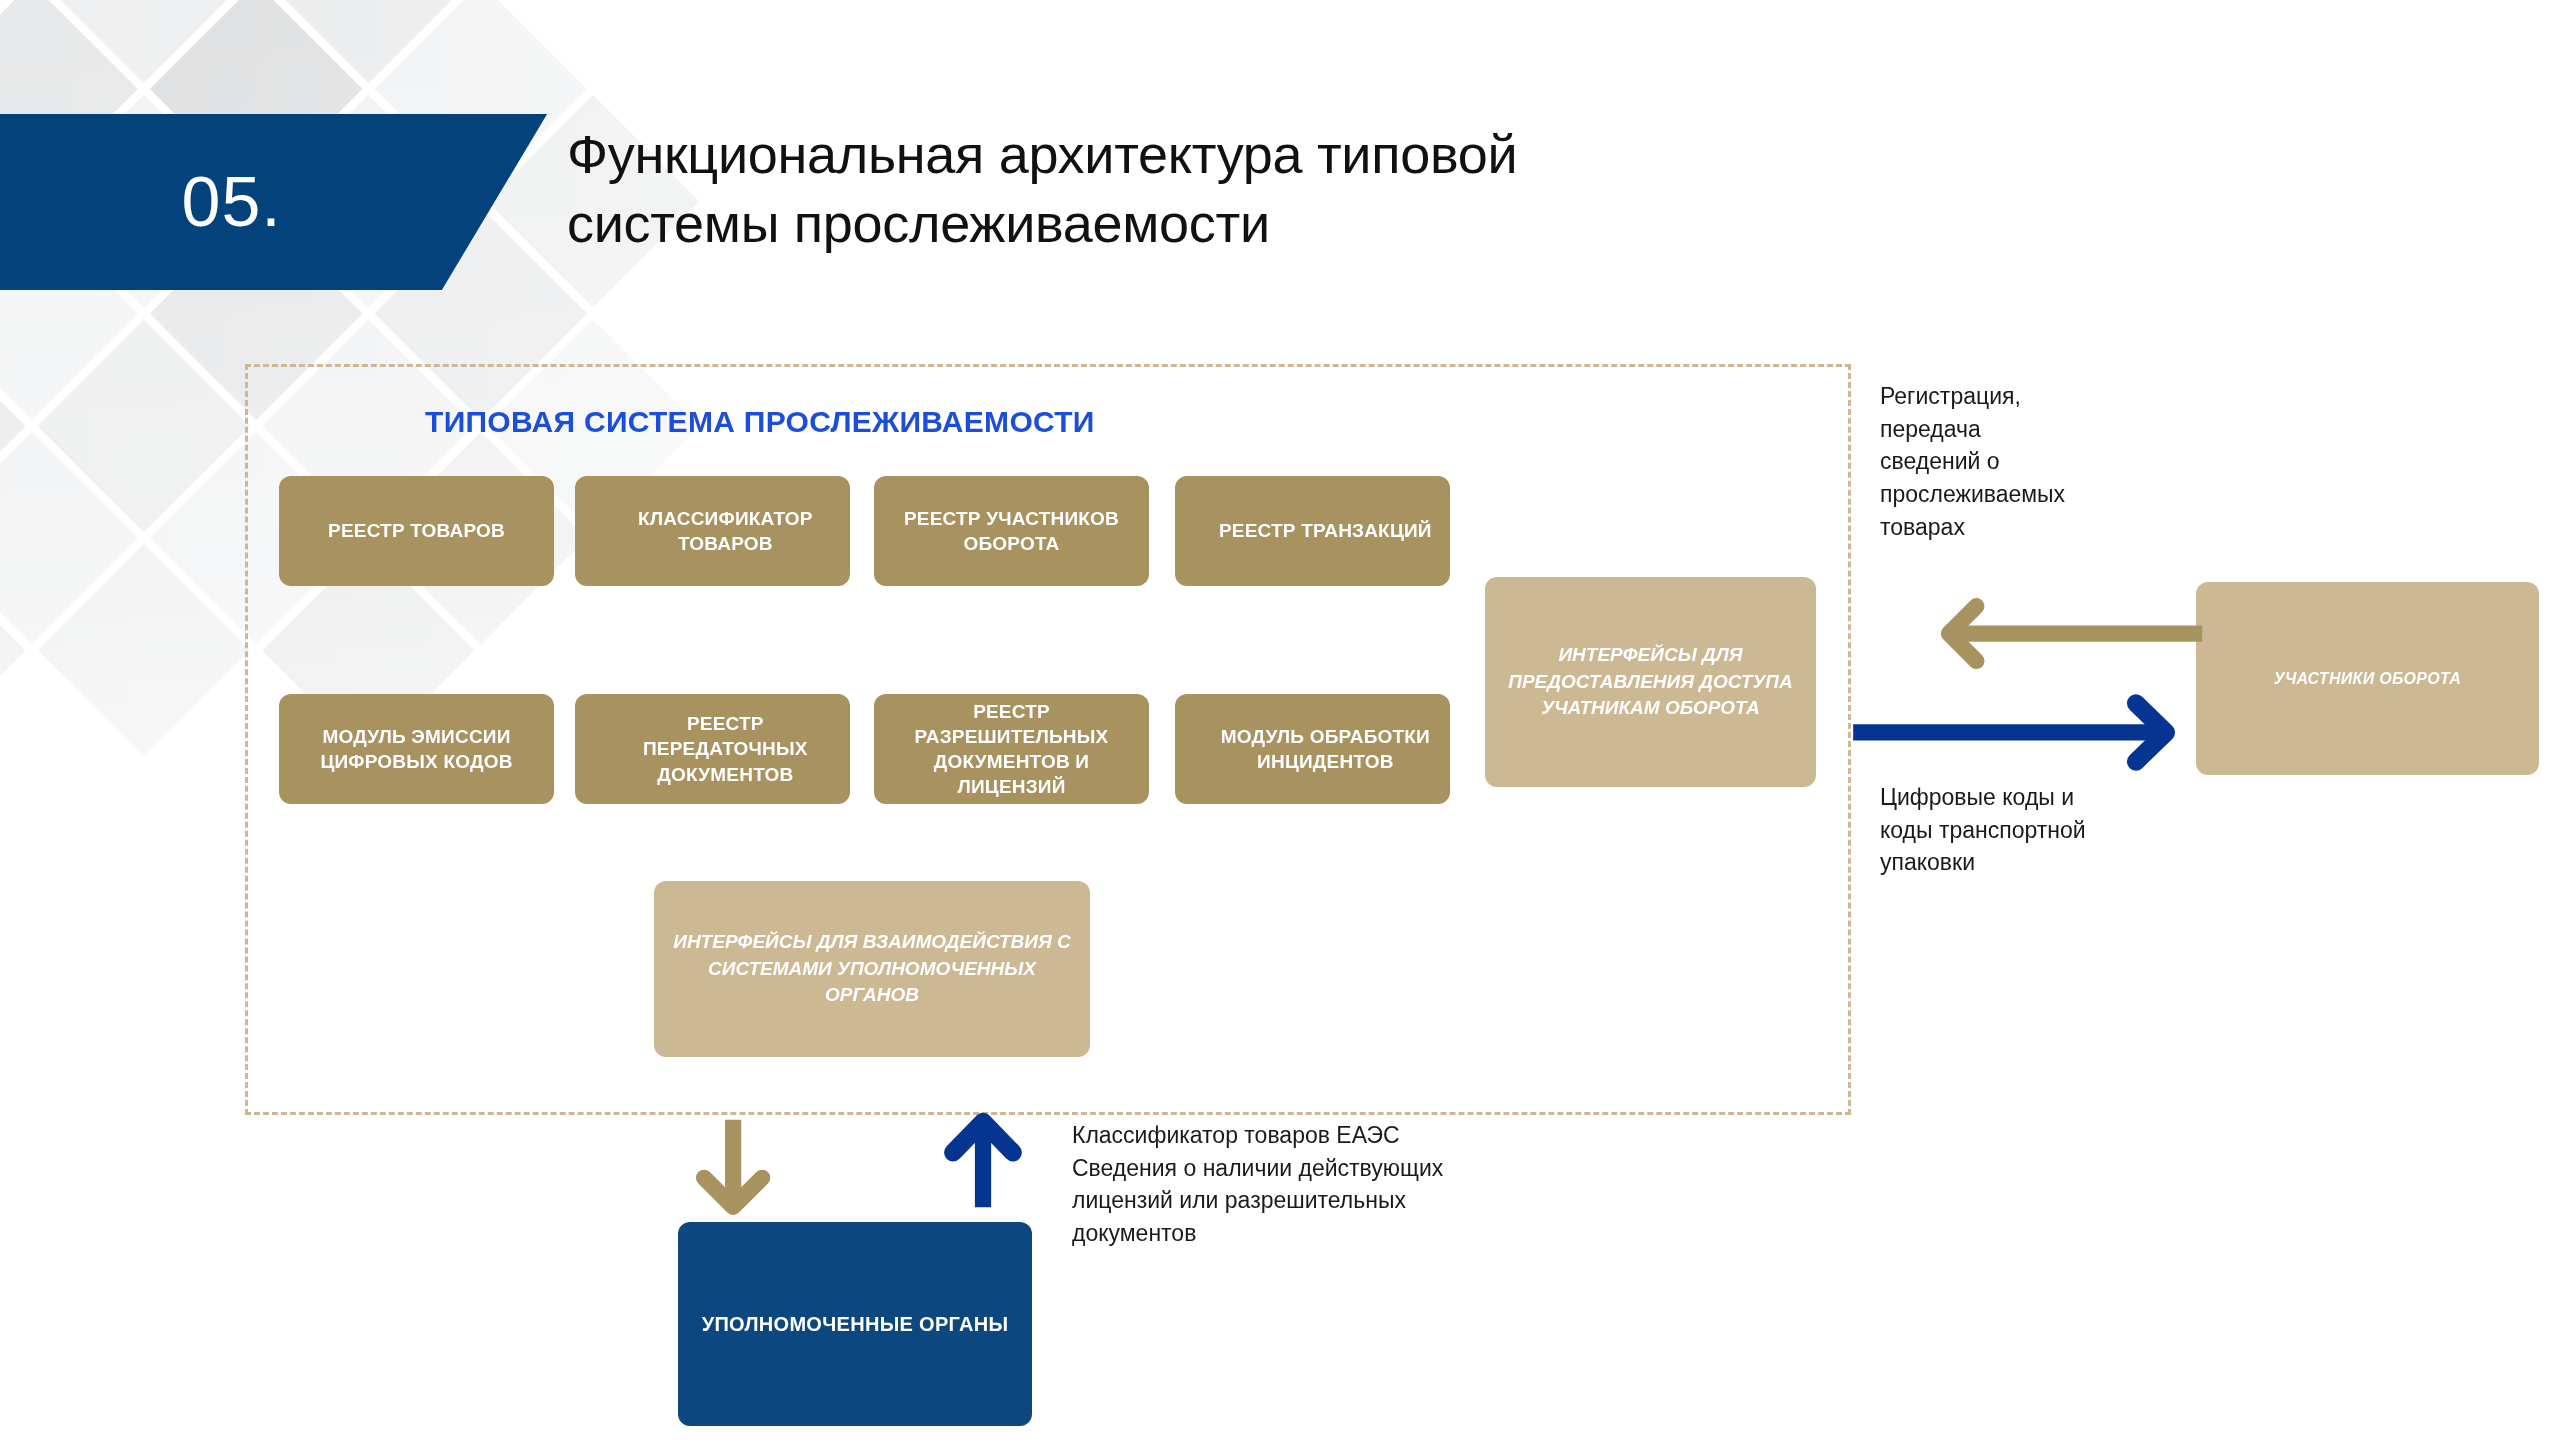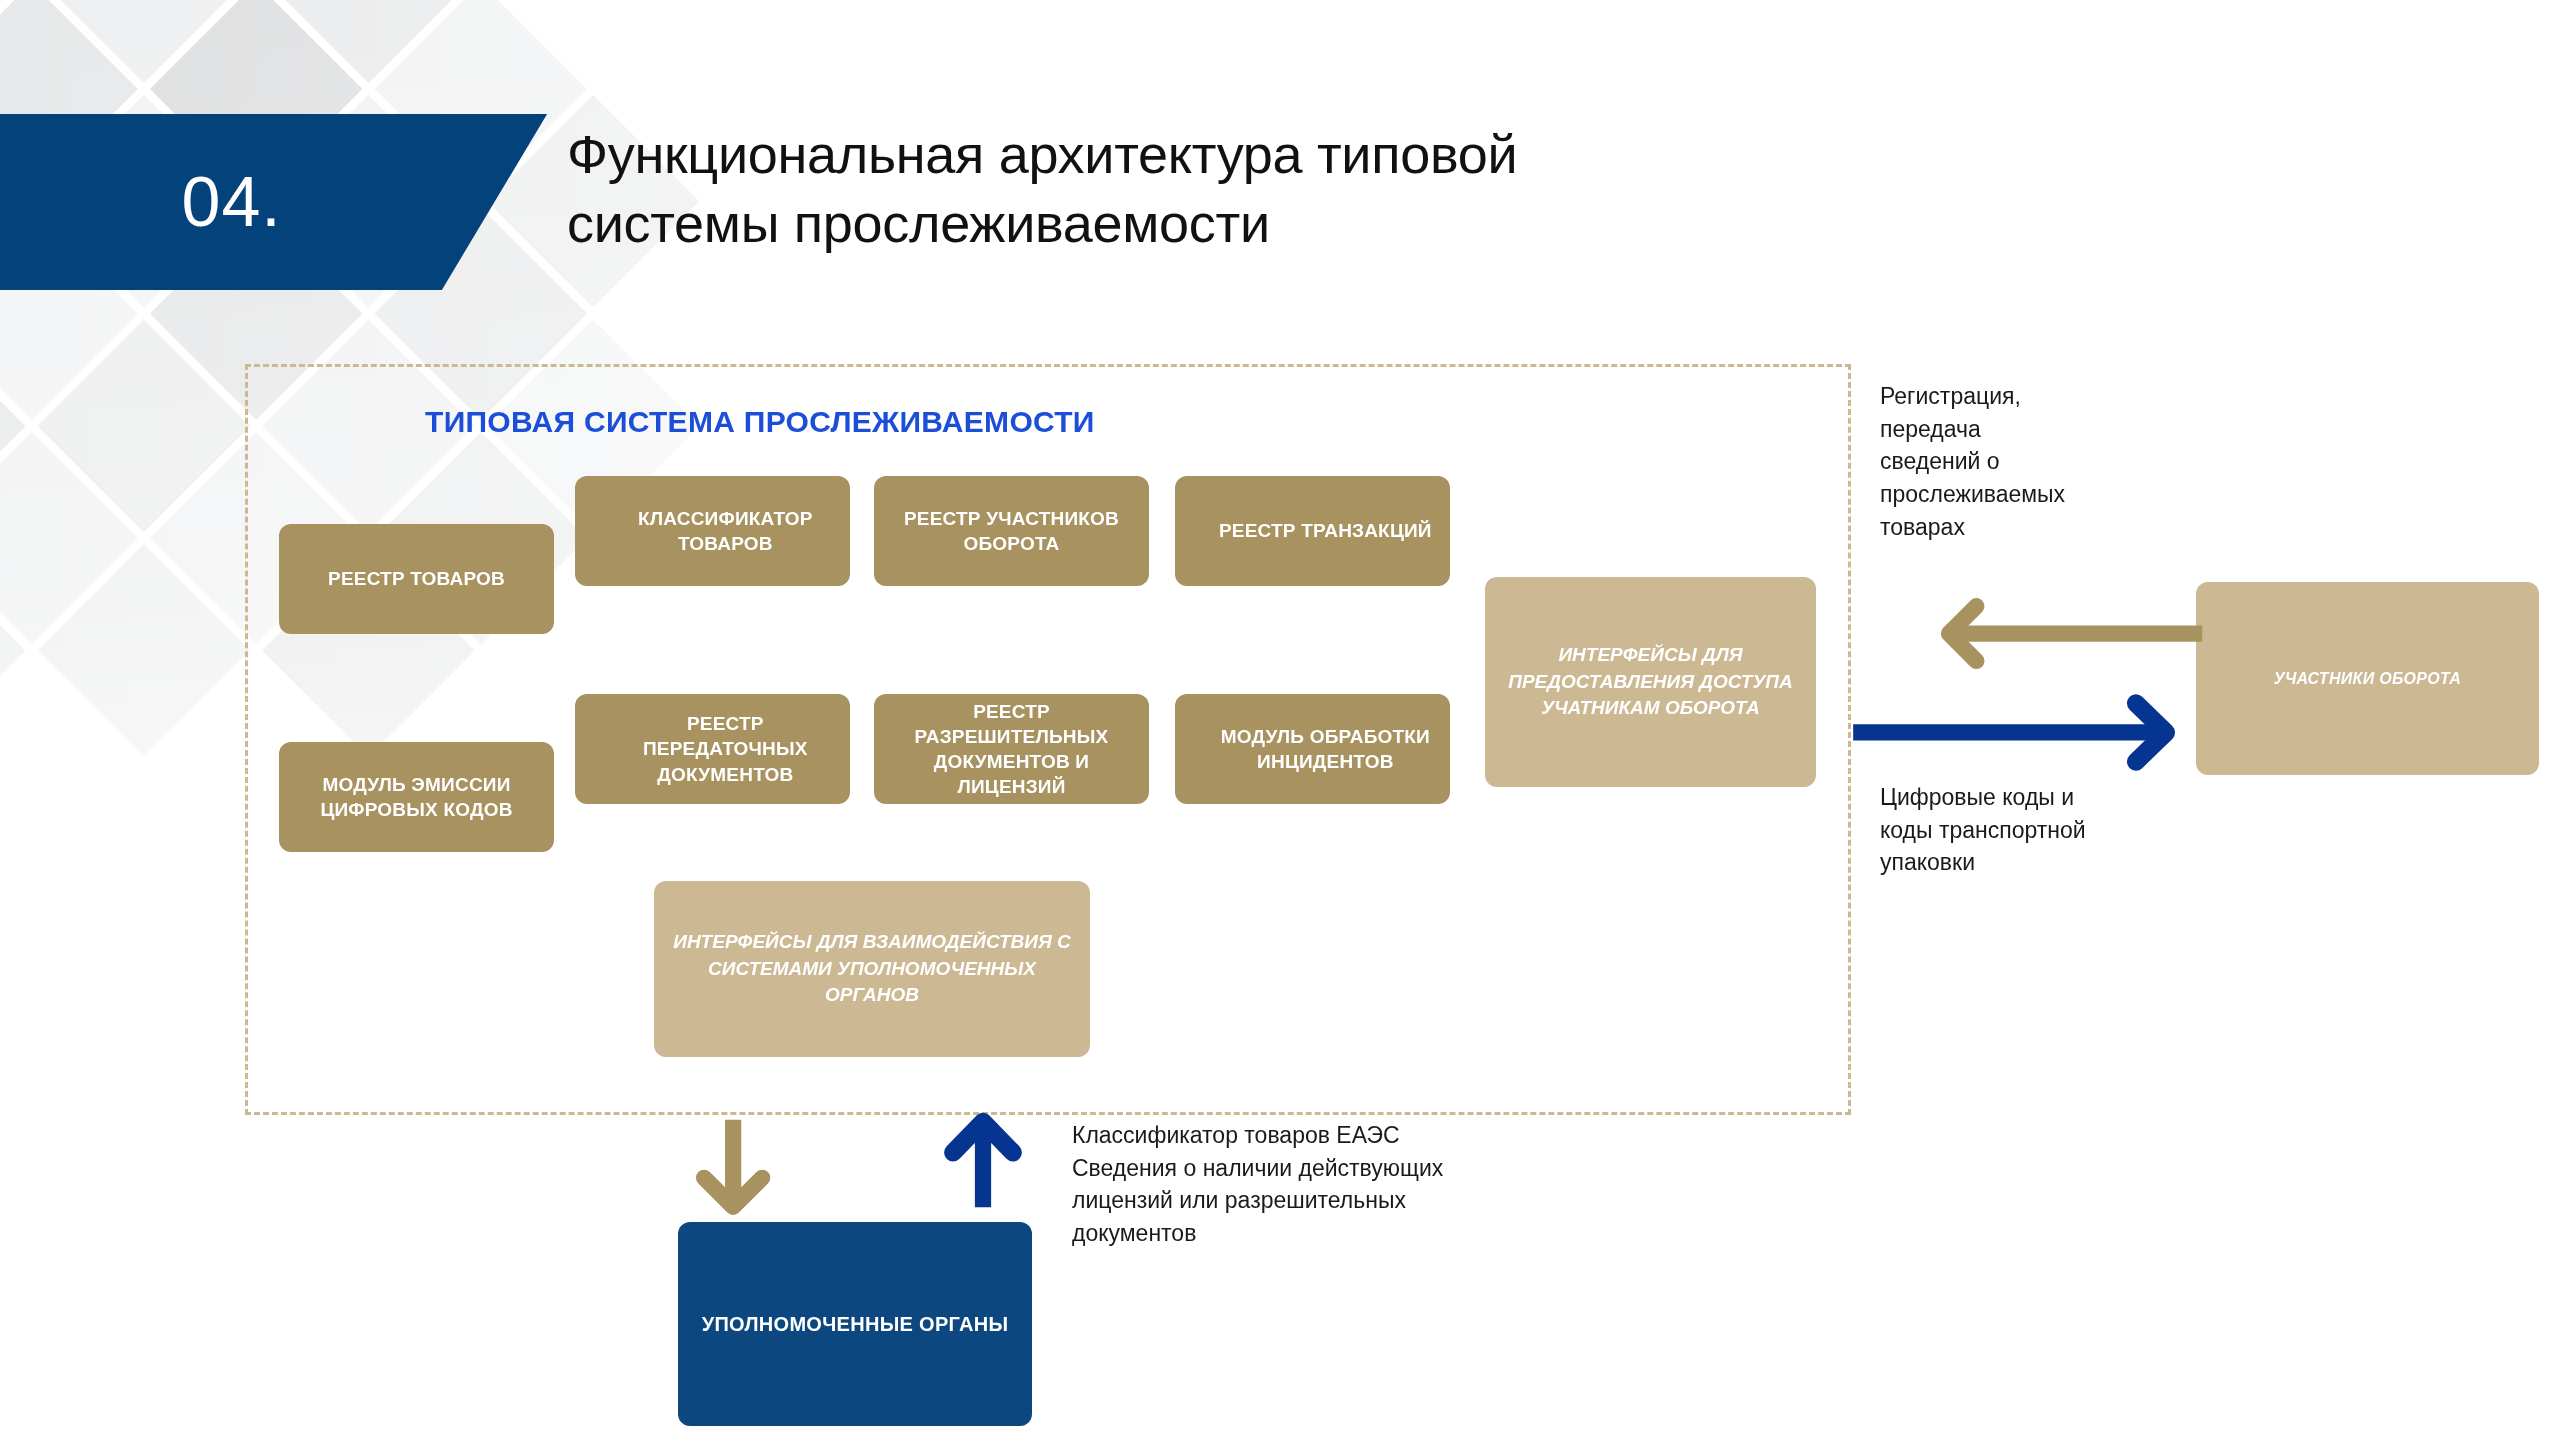--- a/index.html
+++ b/index.html
@@ -102,21 +102,21 @@
   }
   .tile-dark { background: #a79260; }
   .tile-light { background: #cdb894; font-style: italic; }
   .tile-blue { background: #0c477f; }
 
   .tile-core { width: 275px; height: 110px; font-size: 19px; letter-spacing: 0.2px; }
 
   .row1 { top: 476px; }
   .row2 { top: 694px; }
 
-  .col1 { left: 279px; margin-top: 48px; }
+  .col1 { left: 279px; }
   .col2 { left: 575px; padding-left: 36px; }
   .col3 { left: 874px; }
   .col4 { left: 1175px; padding-left: 36px; }
 
   .tile-access {
     left: 1485px;
     top: 577px;
     width: 331px;
     height: 210px;
     font-size: 19px;
@@ -217,21 +217,21 @@
         <rect x="-125" y="845" width="175" height="175" fill="#e9eaeb"></rect>
         <rect x="60" y="845" width="175" height="175" fill="#f2f3f4"></rect>
         <rect x="245" y="845" width="175" height="175" fill="#eceded"></rect>
       </g>
       <rect x="0" y="0" width="1500" height="1250" fill="url(#fadeR)"></rect>
       <rect x="0" y="0" width="1500" height="1250" fill="url(#fadeB)"></rect>
     </svg>
   </div>
 
   <div class="banner">
-    <span class="banner-number">04.</span>
+    <span class="banner-number">05.</span>
   </div>
 
   <h1 class="slide-title">
     <span>Функциональная архитектура типовой</span><br>
     <span>системы прослеживаемости</span>
   </h1>
 
   <div class="dashed-box"></div>
 
   <div class="system-heading">ТИПОВАЯ СИСТЕМА ПРОСЛЕЖИВАЕМОСТИ</div>

